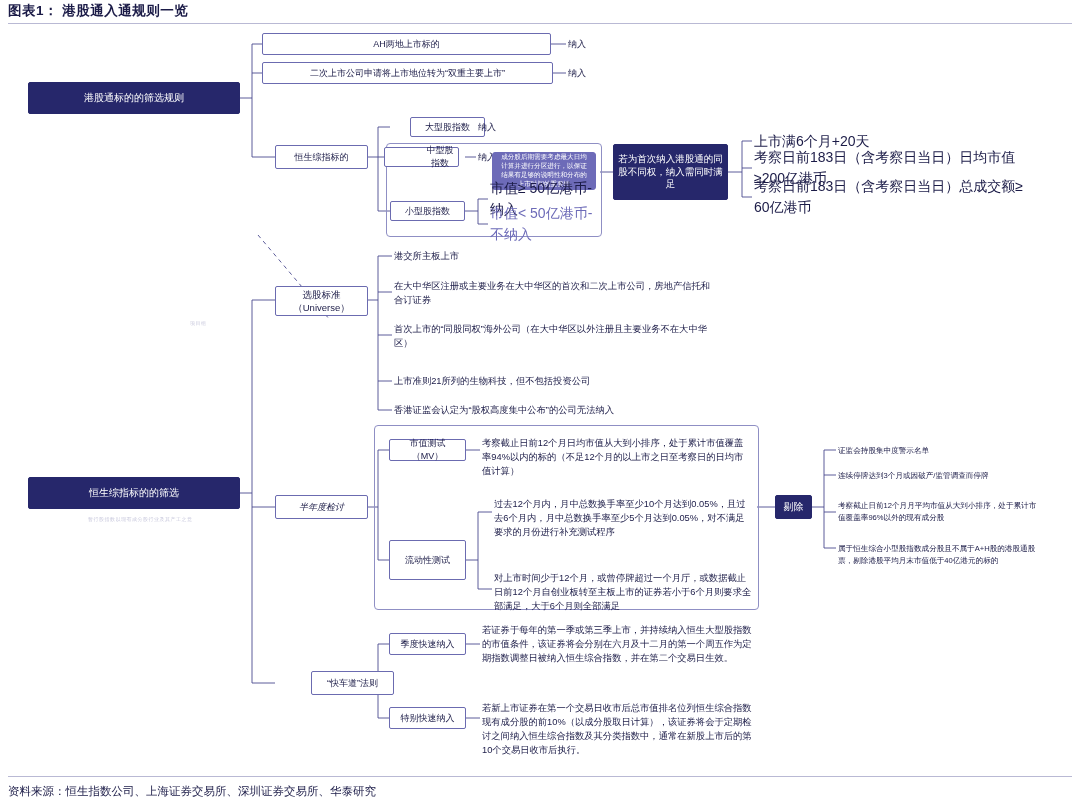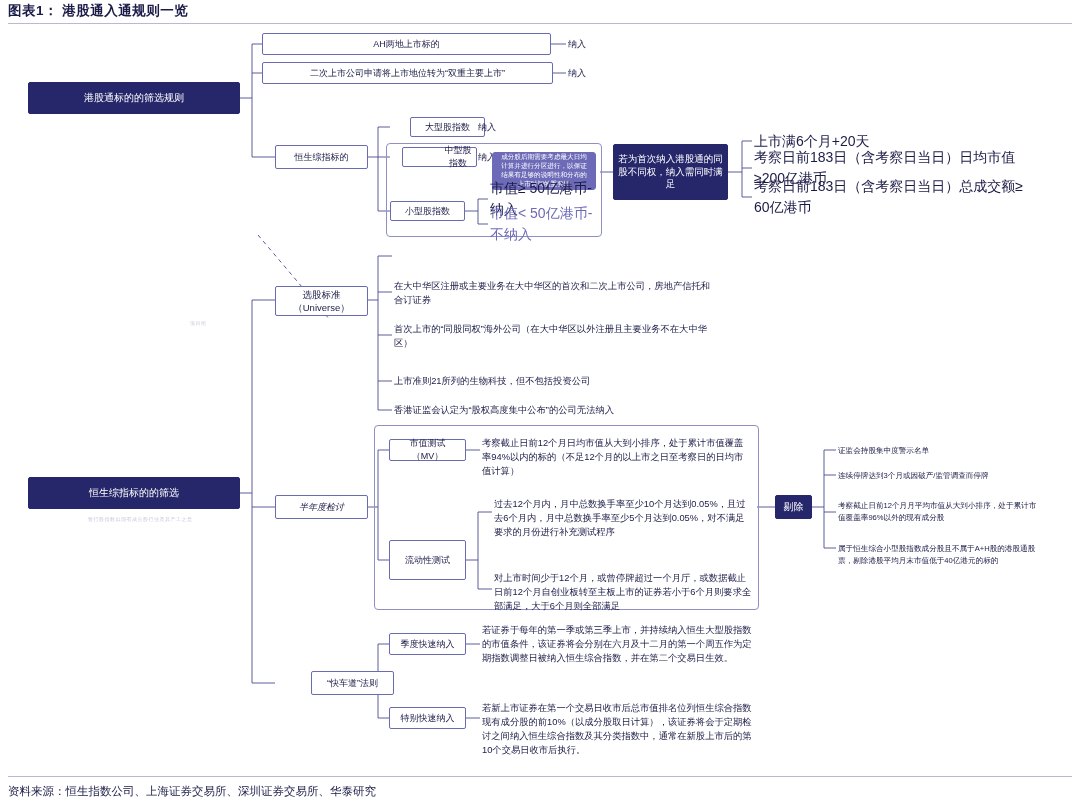--- a/index.html
+++ b/index.html
@@ -175,21 +175,21 @@
   <div class="node nd-box" style="left:262px;top:33px;width:289px;height:22px;">
     <span>AH两地上市标的</span>
   </div>
   <div class="node nd-box" style="left:275px;top:145px;width:93px;height:24px;">
     <span>恒生综指标的</span>
   </div>
 
   <div class="node nd-box" style="left:410px;top:117px;width:75px;height:20px;">
     <span>大型股指数</span>
   </div>
-  <div class="node nd-box" style="left:402px;top:147px;width:75px;height:20px;padding-left:41px;">
+  <div class="node nd-box" style="left:384px;top:147px;width:75px;height:20px;padding-left:41px;">
     <span>中型股指数</span>
   </div>
   <div class="node nd-box" style="left:390px;top:201px;width:75px;height:20px;">
     <span>小型股指数</span>
   </div>
 
   <div class="node nd-small-label" style="left:568px;top:37px;width:50px;height:14px;">
     <span>纳入</span>
   </div>
   <div class="node nd-small-label" style="left:568px;top:66px;width:50px;height:14px;">
@@ -225,20 +225,23 @@
   </div>
   <div class="node nd-tiny" style="left:754px;top:190px;width:280px;height:14px;">
     <span>考察日前183日（含考察日当日）总成交额≥ 60亿港币</span>
   </div>
 
   <div class="node nd-box" style="left:275px;top:286px;width:93px;height:30px;white-space:pre-line;font-size:9.5px;">
     <span>选股标准
 （Universe）</span>
   </div>
 
+  <div class="node nd-plain" style="left:394px;top:249px;width:300px;height:14px;">
+    <span>港交所主板上市</span>
+  </div>
   <div class="node nd-plain" style="left:394px;top:278px;width:320px;height:30px;">
     <span>在大中华区注册或主要业务在大中华区的首次和二次上市公司，房地产信托和合订证券</span>
   </div>
   <div class="node nd-plain" style="left:394px;top:321px;width:330px;height:30px;">
     <span>首次上市的“同股同权”海外公司（在大中华区以外注册且主要业务不在大中华区）</span>
   </div>
   <div class="node nd-plain" style="left:394px;top:374px;width:330px;height:14px;">
     <span>上市准则21所列的生物科技，但不包括投资公司</span>
   </div>
   <div class="node nd-plain" style="left:394px;top:403px;width:340px;height:14px;">

